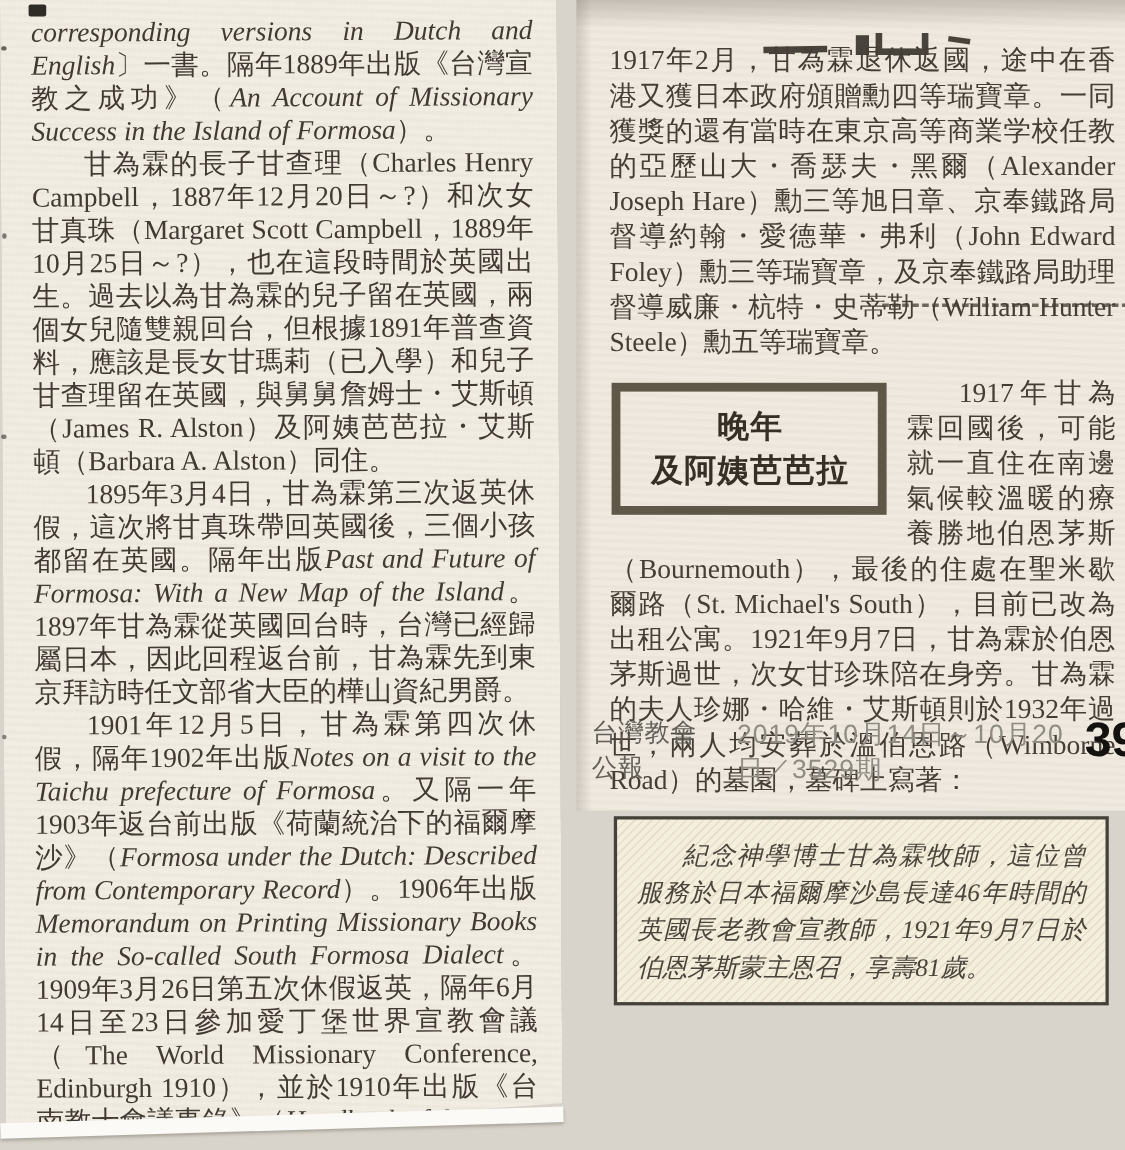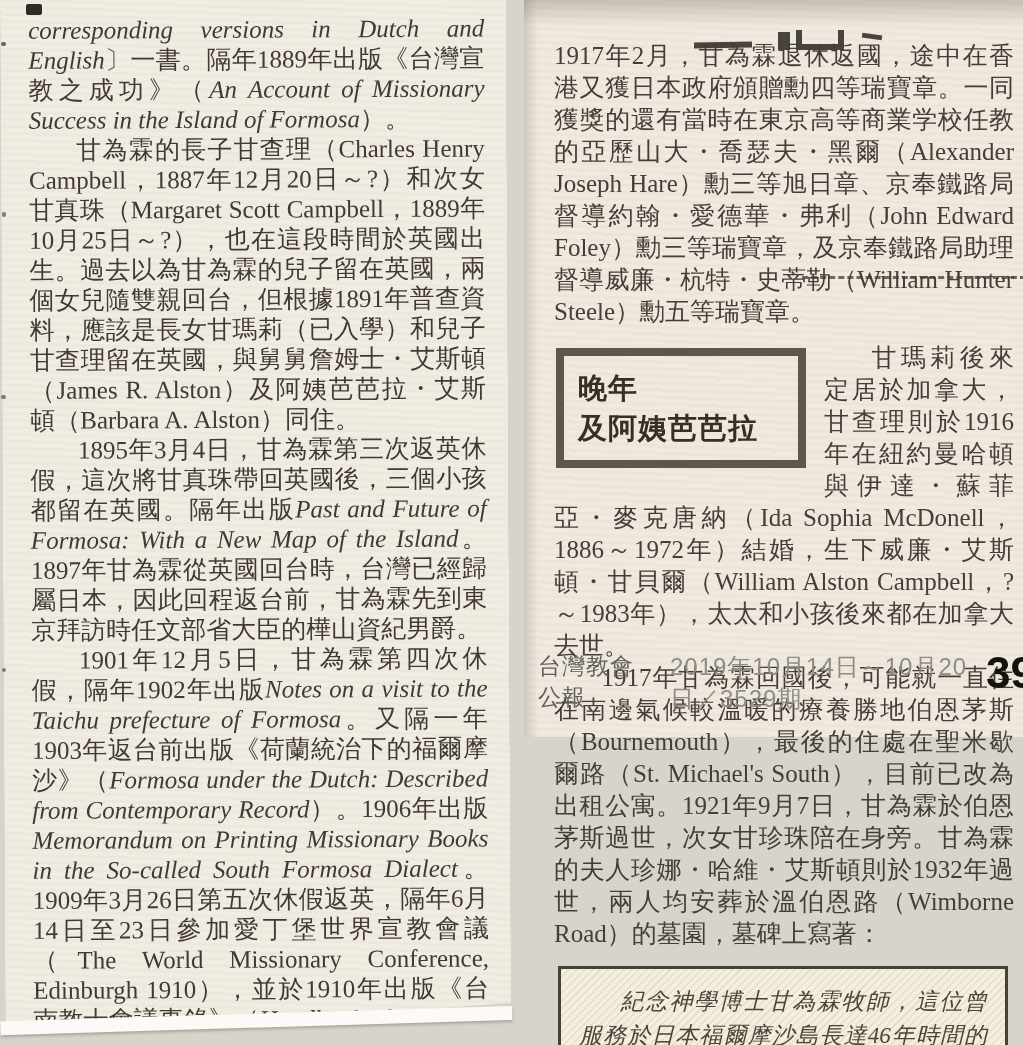--- a/index.html
+++ b/index.html
@@ -56,21 +56,21 @@
        linear-gradient(#49443b 0 0) bottom/100% 6px no-repeat !important;}
   .mf4{left:168px;top:12px;width:20px;height:5px;transform:rotate(8deg);}
   
   .dashed-rule{position:absolute;left:278px;top:276px;right:6px;border-top:3px dashed #6e685c;}
   
   .section-box{
     float:left;width:208px;margin:6px 18px 10px 2px;
     border:8px solid #5f5747;padding:12px 12px 12px 14px;
     font-family:"Liberation Sans","DejaVu Sans",sans-serif;
     font-weight:bold;color:#352f26;font-size:29px;line-height:40px;
-    text-indent:0;text-align:left;letter-spacing:1px;
+    text-indent:0;text-align:center;letter-spacing:1px;
   }
   
   .memorial-box{
     clear:both;margin-top:16px;margin-left:4px;width:408px;
     border:3px solid #44403a;padding:16px 18px 14px 18px;
     background:
       repeating-linear-gradient(135deg, rgba(150,125,95,0.14) 0 1.5px, rgba(150,125,95,0) 1.5px 5.5px),
       #f4eedd;
     font-style:italic;font-size:23px;line-height:34px;color:#4a443b;
   }
@@ -120,21 +120,20 @@
   <div class="textcol textcol-right">
     <p class="para no-indent"><span>1917年2月，甘為霖退休返國，途中在香港又獲日本政府頒贈勳四等瑞寶章。一同獲獎的還有當時在東京高等商業学校任教的亞歷山大・喬瑟夫・黑爾（Alexander Joseph Hare）勳三等旭日章、京奉鐵路局督導約翰・愛德華・弗利（John Edward Foley）勳三等瑞寶章，及京奉鐵路局助理督導威廉・杭特・史蒂勒（William Hunter Steele）勳五等瑞寶章。</span></p>
 
     <div style="height:14px;"></div>
 
     <div class="section-box">
       <div>晚年</div>
       <div>及阿姨芭芭拉</div>
     </div>
 
-    <p class="para"><span>甘瑪莉後來定居於加拿大，甘查理則於1916年在紐約曼哈頓與伊達・蘇菲亞・麥克唐納（Ida Sophia McDonell，1886～1972年）結婚，生下威廉・艾斯頓・甘貝爾（William Alston Campbell，?～1983年），太太和小孩後來都在加拿大去世。</span></p>
     <p class="para"><span>1917年甘為霖回國後，可能就一直住在南邊氣候較溫暖的療養勝地伯恩茅斯（Bournemouth），最後的住處在聖米歇爾路（St. Michael's South），目前已改為出租公寓。1921年9月7日，甘為霖於伯恩茅斯過世，次女甘珍珠陪在身旁。甘為霖的夫人珍娜・哈維・艾斯頓則於1932年過世，兩人均安葬於溫伯恩路（Wimborne Road）的墓園，墓碑上寫著：</span></p>
 
     <div class="memorial-box">
       <p>紀念神學博士甘為霖牧師，這位曾服務於日本福爾摩沙島長達46年時間的英國長老教會宣教師，1921年9月7日於伯恩茅斯蒙主恩召，享壽81歲。</p>
 
     </div>
   </div>
 
   <div class="footer">
     <span class="pub">台灣教會公報</span>

